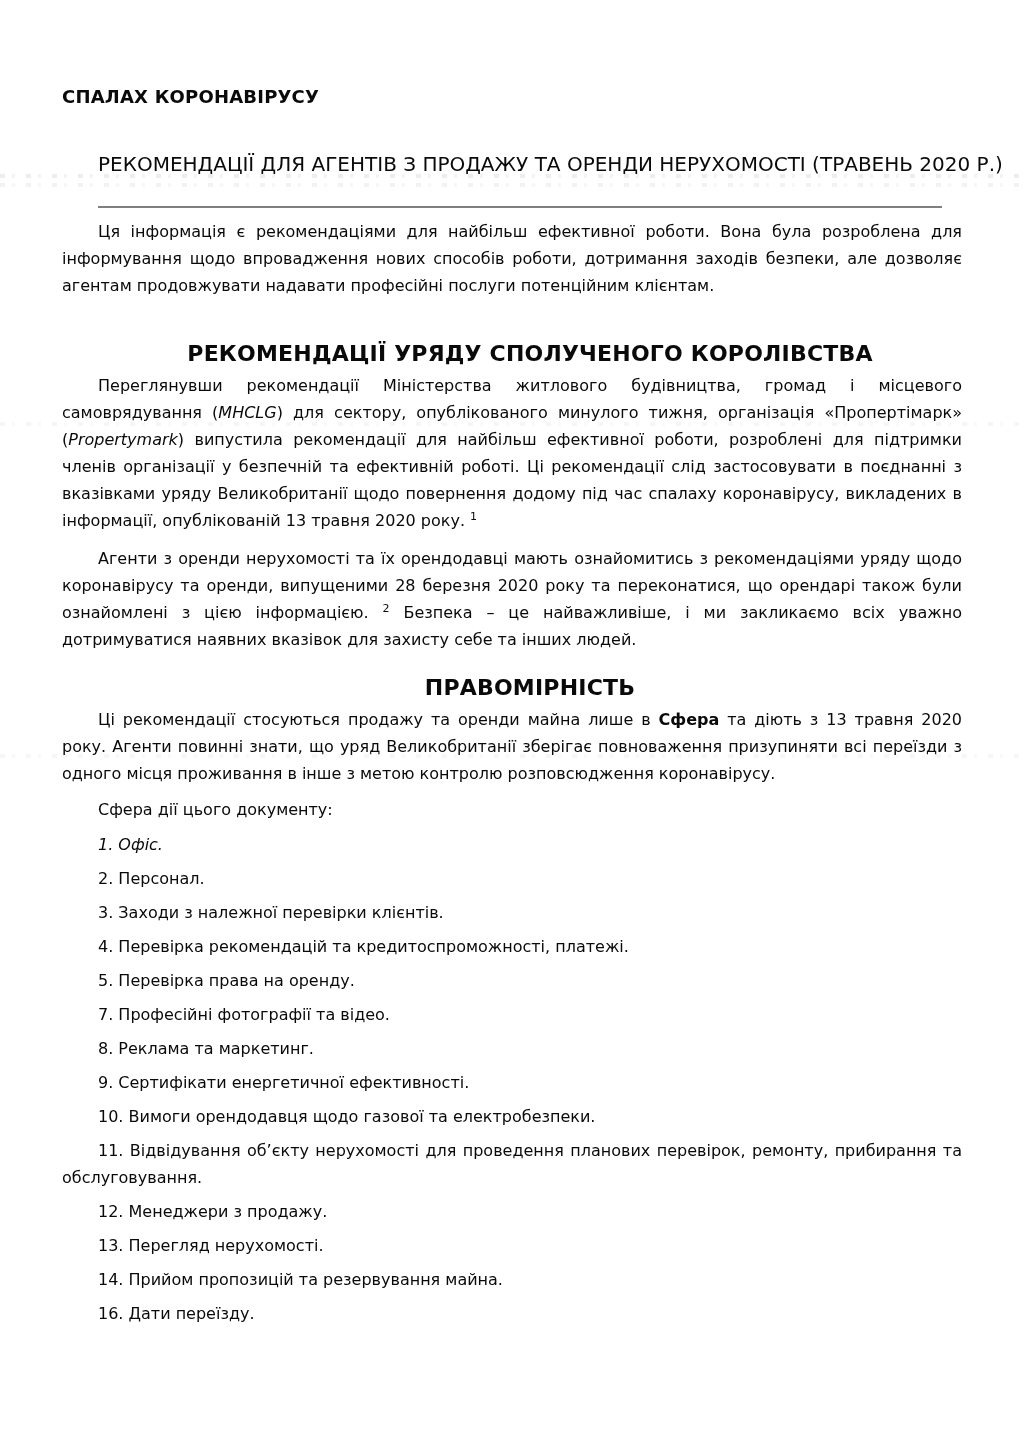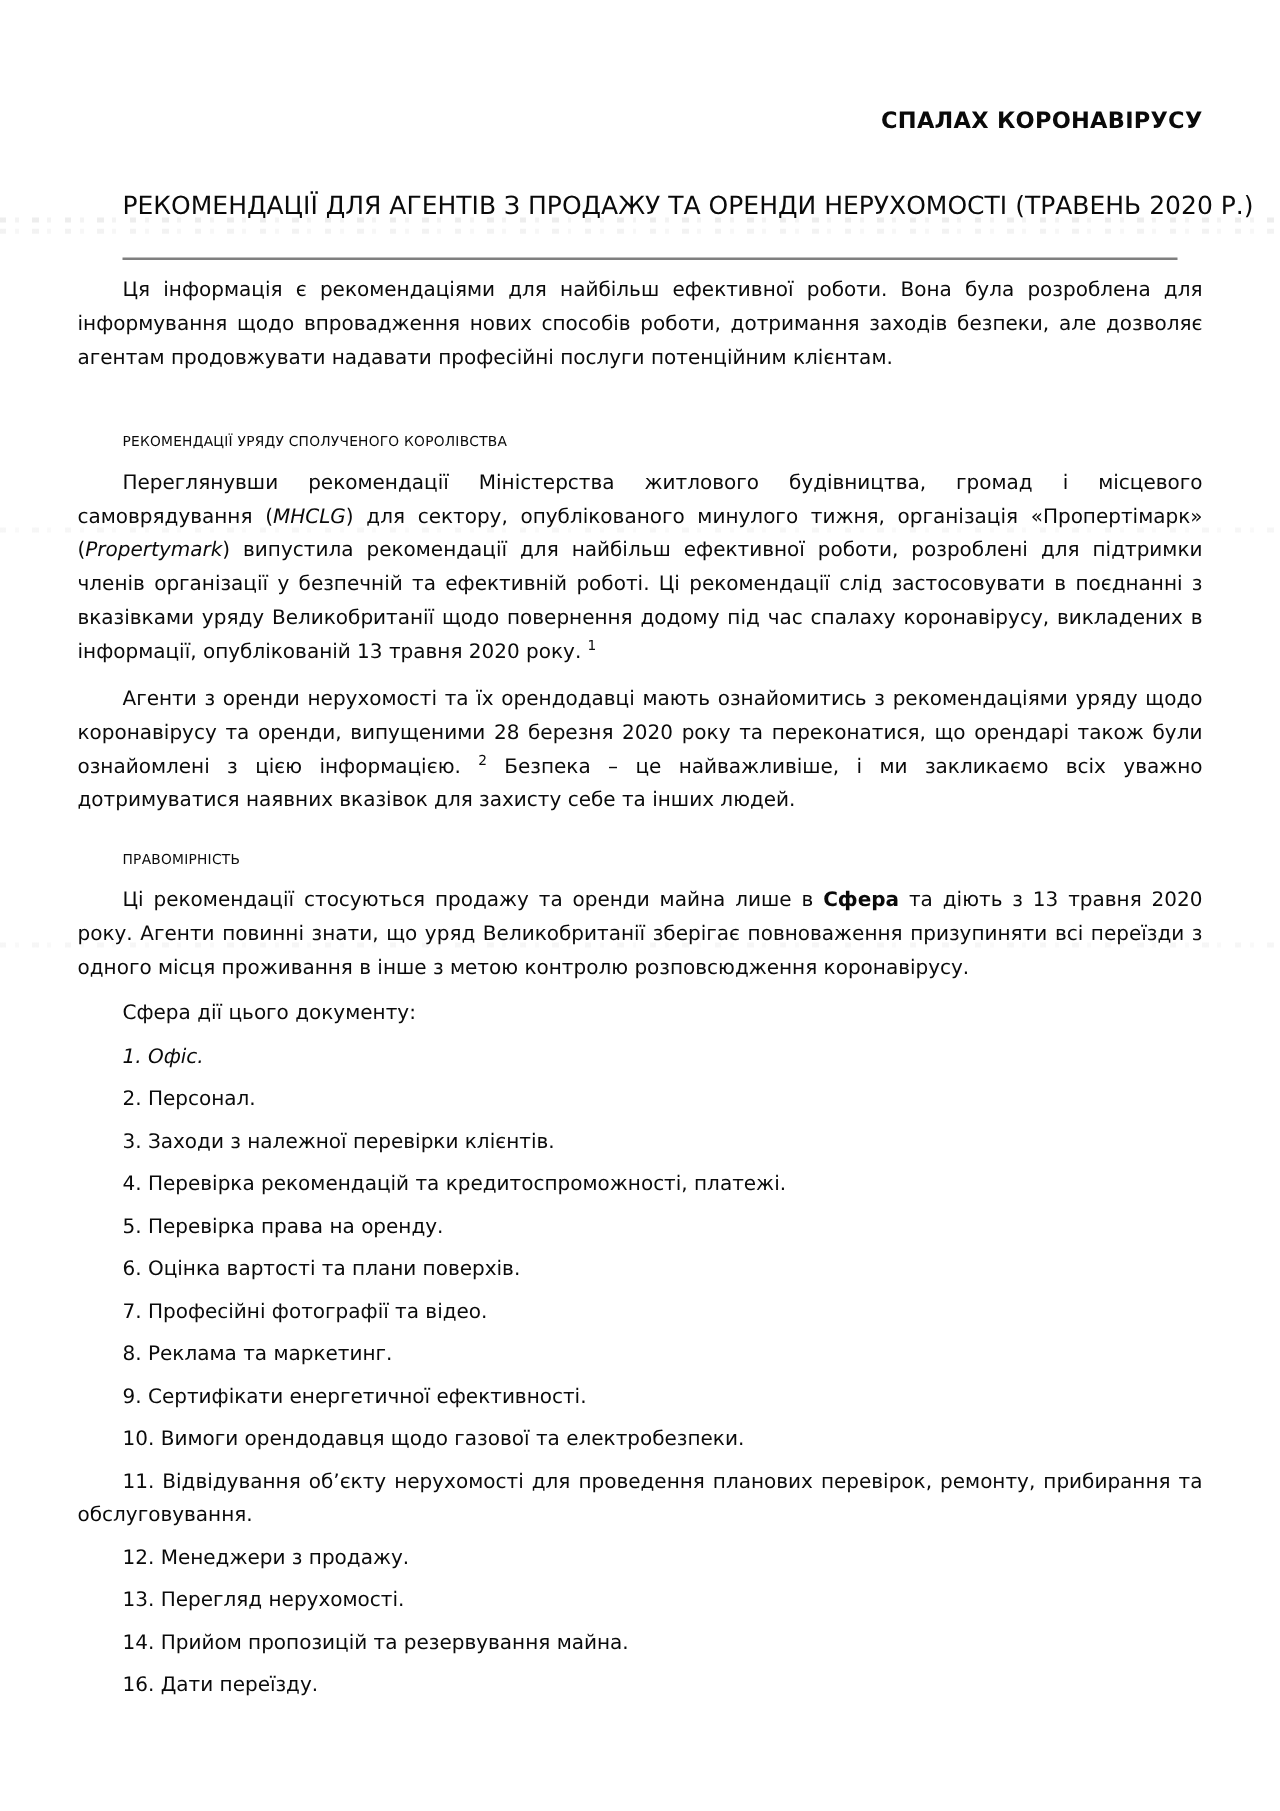--- a/index.html
+++ b/index.html
@@ -37,21 +37,21 @@
   }
   .noise.n1 { top: 88px; }
   .noise.n1b { top: 97px; opacity: .7; }
   .noise.n2 { top: 336px; opacity: .5; }
   .noise.n3 { top: 668px; opacity: .5; }
 
   .doc-title {
     position: relative;
     z-index: 1;
     margin: 86px 62px 0;
-    text-align: right;
+    text-align: left;
     font-size: 18px;
     line-height: 21px;
     font-weight: bold;
     letter-spacing: 0.2px;
   }
   .doc-subtitle {
     margin: 47px 62px 0 98px;
     font-size: 20px;
     line-height: 21px;
     white-space: nowrap;
@@ -68,24 +68,25 @@
     line-height: 27px;
     text-align: justify;
     text-indent: 36px;
   }
   .para.p-first { margin-top: 10px; }
   .para.mt8  { margin-top: 8px; }
   .para.mt9  { margin-top: 9px; }
   .para.mt11 { margin-top: 11px; }
   .section-heading {
     margin: 44px 62px 0 98px;
-    font-size: 11px;
+    font-size: 22px;
     line-height: 21px;
-    font-weight: normal;
+    font-weight: bold;
     letter-spacing: 0.2px;
+    text-align: center;
   }
   .section-heading.h-legality { margin-top: 24px; }
   .em-it { font-style: italic; }
   .em-b  { font-weight: bold; }
   sup.fnote {
     font-size: 11px;
     line-height: 0;
     vertical-align: baseline;
     position: relative;
     top: -6px;
@@ -129,21 +130,20 @@
   <p class="para mt8"><span>Ці рекомендації стосуються продажу та оренди майна лише в </span><span class="em-b">Сфера</span><span> та діють з 13 травня 2020 року. Агенти повинні знати, що уряд Великобританії зберігає повноваження призупиняти всі переїзди з одного місця проживання в інше з метою контролю розповсюдження коронавірусу.</span></p>
 
   <p class="para mt9">Сфера дії цього документу:</p>
 
   <div class="scope-list">
     <p class="li first">1. Офіс.</p>
     <p class="li">2. Персонал.</p>
     <p class="li">3. Заходи з належної перевірки клієнтів.</p>
     <p class="li">4. Перевірка рекомендацій та кредитоспроможності, платежі.</p>
     <p class="li">5. Перевірка права на оренду.</p>
-    <p class="li">6. Оцінка вартості та плани поверхів.</p>
     <p class="li">7. Професійні фотографії та відео.</p>
     <p class="li">8. Реклама та маркетинг.</p>
     <p class="li">9. Сертифікати енергетичної ефективності.</p>
     <p class="li">10. Вимоги орендодавця щодо газової та електробезпеки.</p>
     <p class="li">11. Відвідування об’єкту нерухомості для проведення планових перевірок, ремонту, прибирання та обслуговування.</p>
     <p class="li">12. Менеджери з продажу.</p>
     <p class="li">13. Перегляд нерухомості.</p>
     <p class="li">14. Прийом пропозицій та резервування майна.</p>
     <p class="li">16. Дати переїзду.</p>
   </div>

